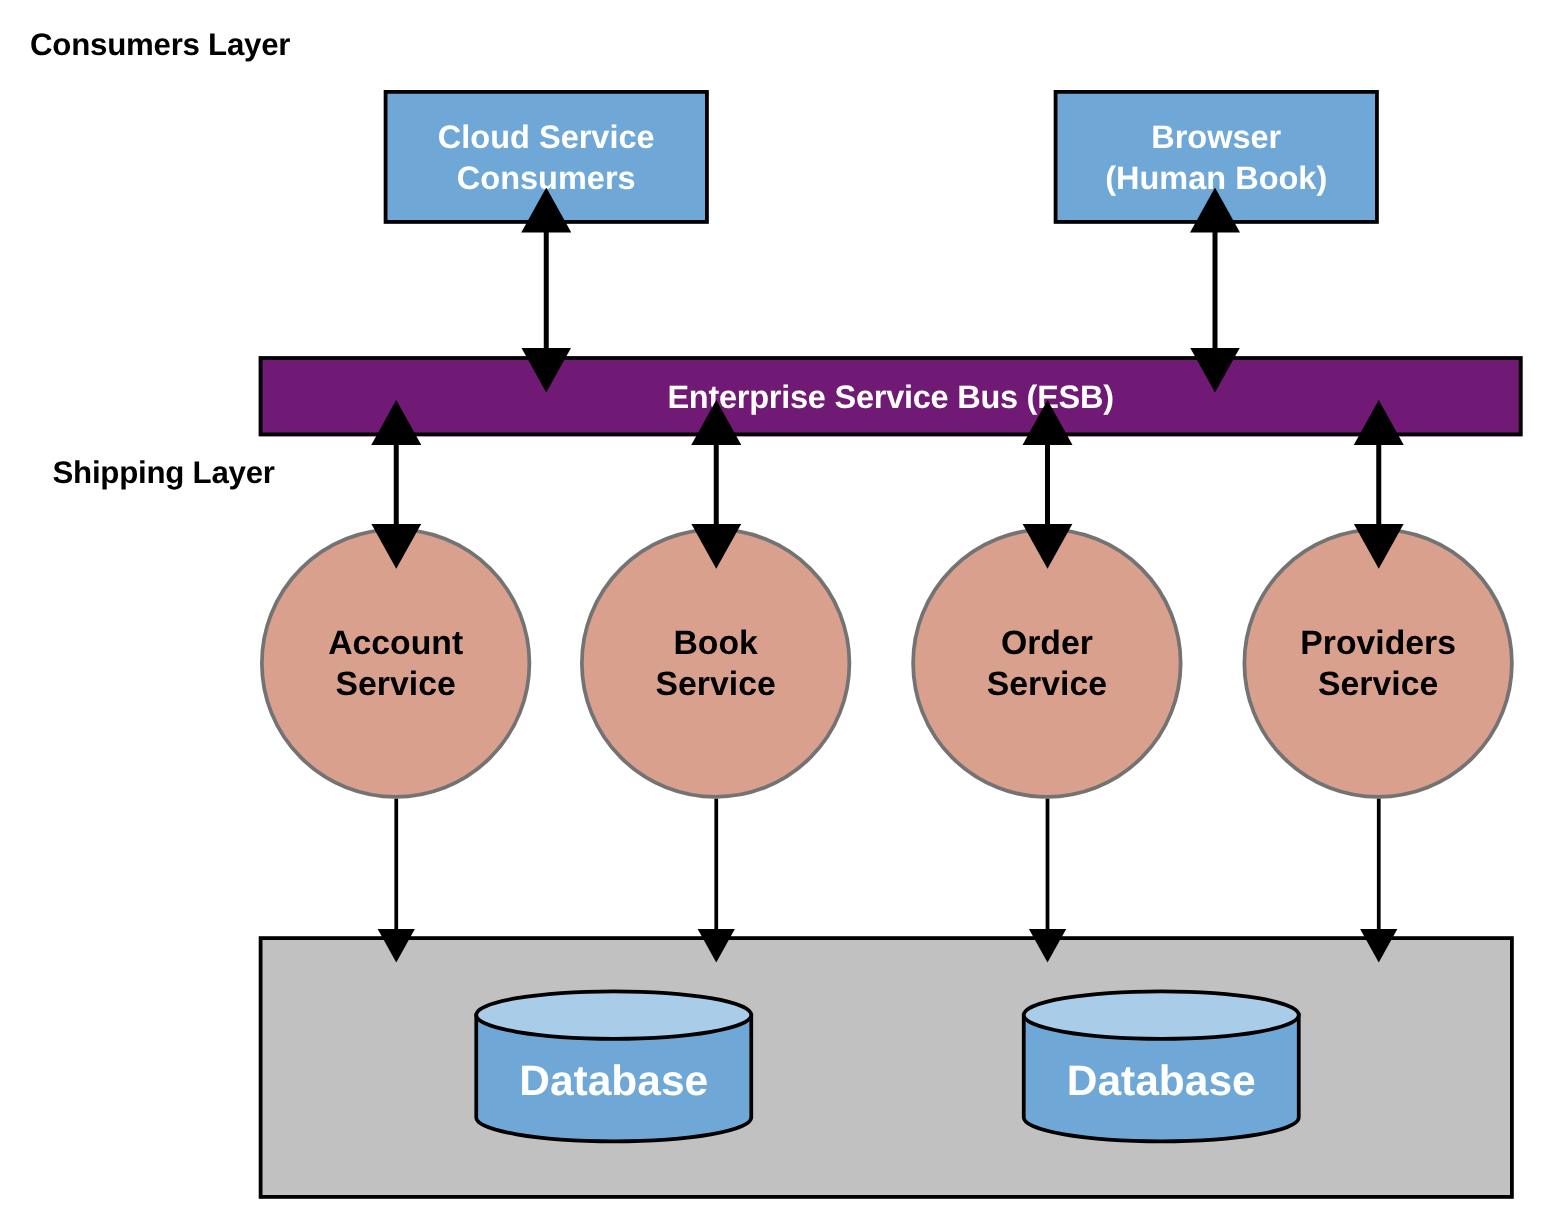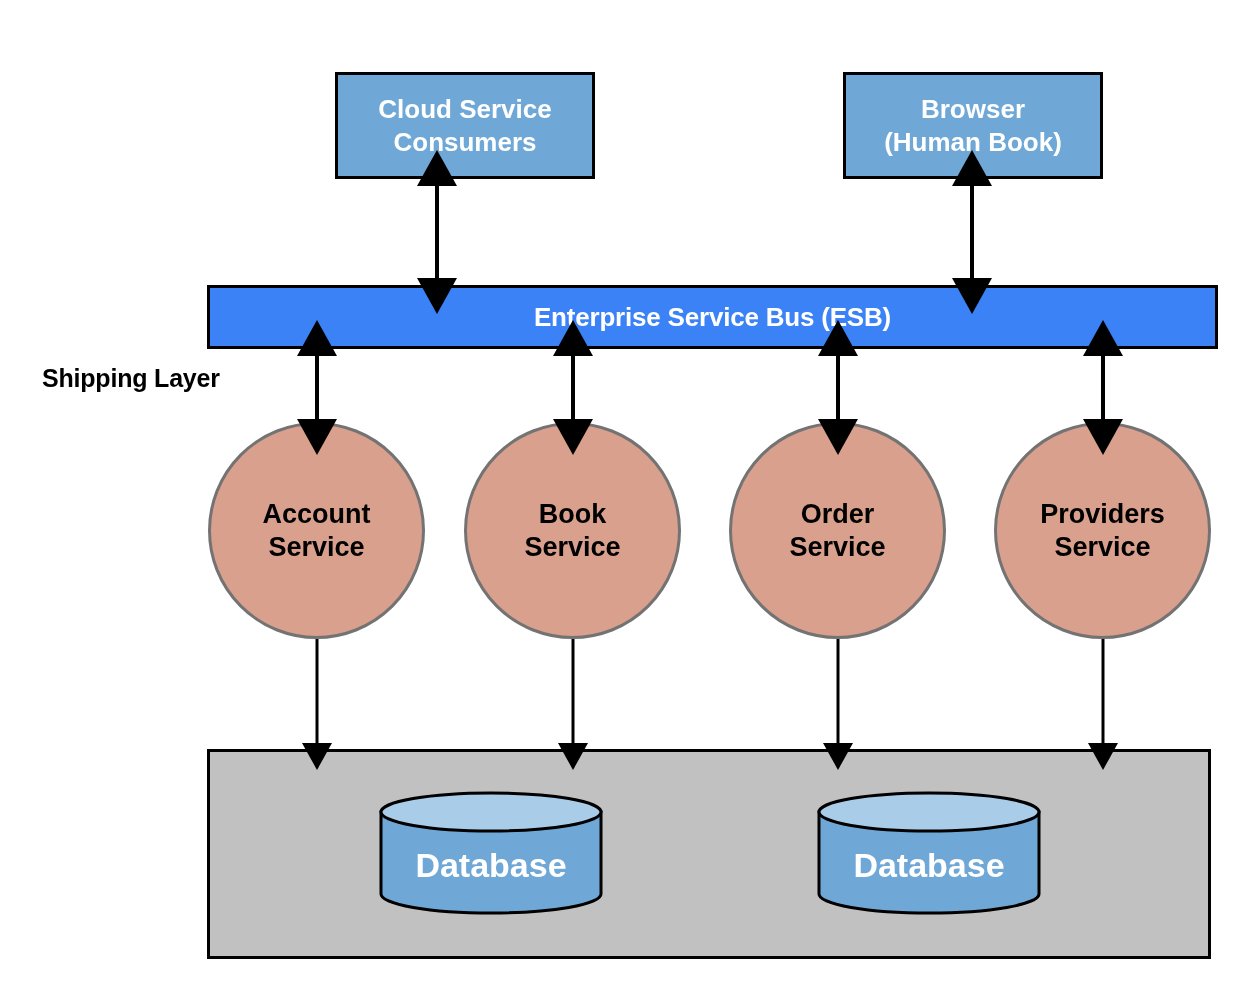--- a/index.html
+++ b/index.html
@@ -47,21 +47,21 @@
     text-align: center;
   }
   .consumer-box .ln { display: block; }
 
   #esb-bar {
     position: absolute;
     left: 207px;
     top: 285px;
     width: 1011px;
     height: 64px;
-    background: #3b82f6;
+    background: #701a75;
     border: 3px solid #000000;
     box-sizing: border-box;
     display: flex;
     align-items: center;
     justify-content: center;
     color: #ffffff;
     font-weight: bold;
     font-size: 26px;
     letter-spacing: -0.2px;
   }
@@ -120,24 +120,25 @@
     width: 1236px;
     height: 984px;
     pointer-events: none;
   }
 </style>
 </head>
 <body>
 
 <div id="diagram">
 
+  <div class="layer-label" id="consumers-layer-label">Consumers Layer</div>
 
   <div class="layer-label" id="providers-layer-label">Shipping Layer</div>
 
-  <div class="consumer-box" style="left:307px; top:72px; width:260px; height:107px;margin-left:28px;">
+  <div class="consumer-box" style="left:307px; top:72px; width:260px; height:107px;">
     <span class="ln">Cloud Service</span>
     <span class="ln">Consumers</span>
   </div>
 
   <div class="consumer-box" style="left:843px; top:72px; width:260px; height:107px;">
     <span class="ln">Browser</span>
     <span class="ln">(Human Book)</span>
   </div>
 
   <div id="esb-bar">

